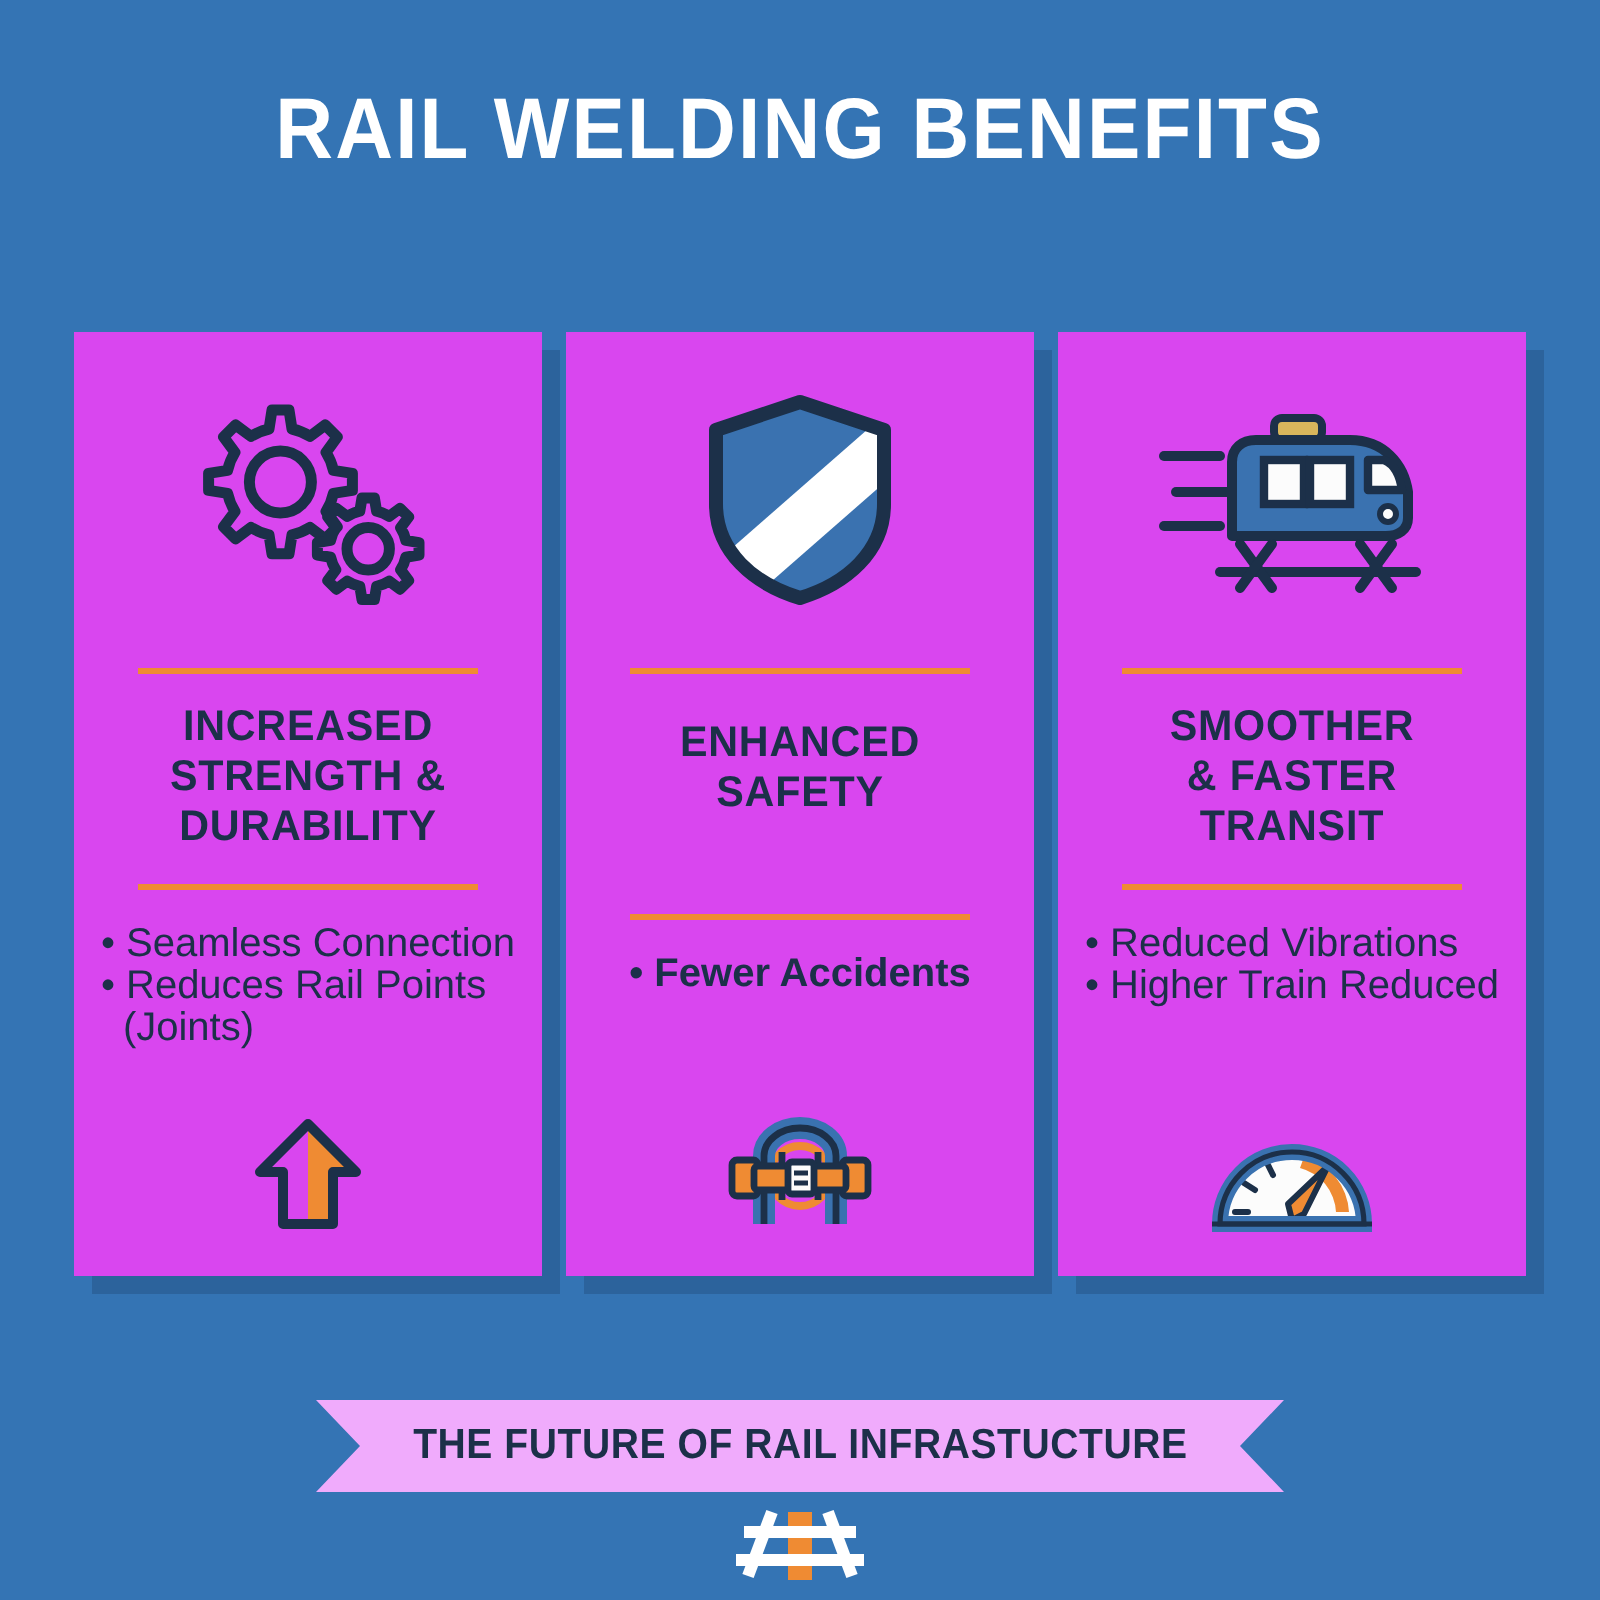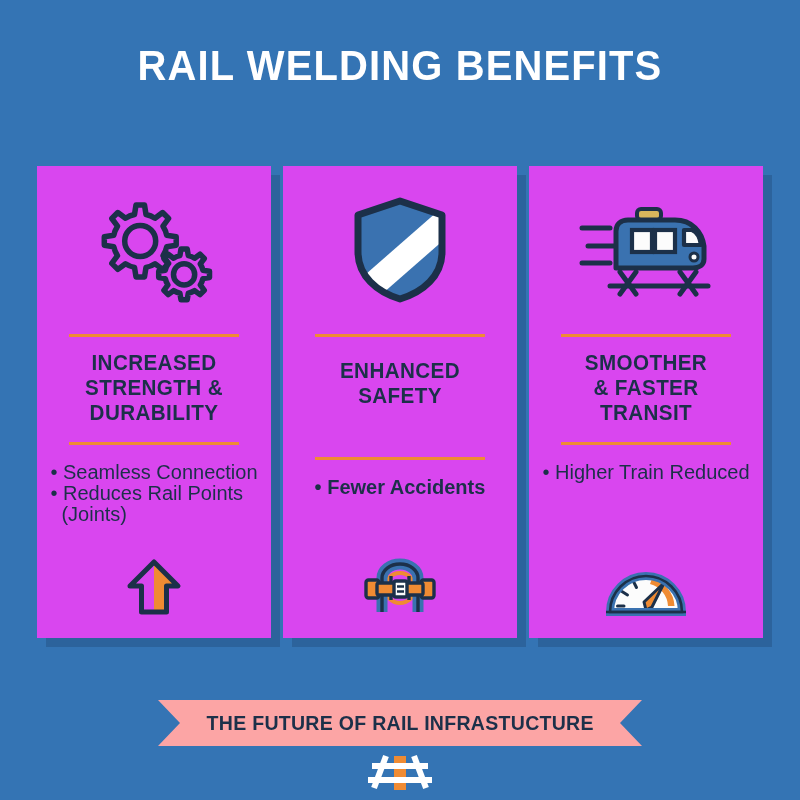--- a/index.html
+++ b/index.html
@@ -121,21 +121,21 @@
     justify-content: center;
     height: 64px;
   }
 
   .ribbon-clip {
     position: absolute;
     left: 158px;
     top: 700px;
     width: 484px;
     height: 46px;
-    background: #fca5a5;
+    background: #f0abfc;
     clip-path: polygon(0 0, 484px 0, 462px 23px, 484px 46px, 0 46px, 22px 23px);
     display: flex;
     align-items: center;
     justify-content: center;
   }
 
   .ribbon-text {
     color: #1C3049;
     font-size: 21px;
     font-weight: bold;
@@ -277,20 +277,21 @@
     </div>
 
     <div class="divider"></div>
     <div class="card-title" style="white-space: pre-line;">SMOOTHER
 &amp; FASTER
 TRANSIT</div>
     <div class="divider"></div>
 
     <div class="bullets">
       <div class="bullets-inner">
+        <div class="bullet" style="white-space: pre-line;">• Reduced Vibrations</div>
         <div class="bullet" style="white-space: pre-line;">• Higher Train Reduced</div>
       </div>
     </div>
 
     <div class="card-icon-bottom">
       <svg width="80" height="50" viewBox="0 0 80 50">
         <path d="M4 46 A36 36 0 0 1 76 46 Z" fill="#FCFCFC"></path>
         <path d="M46 12.5 A30 30 0 0 1 68.5 40 L62 40 A24 24 0 0 0 44 18 Z" fill="#EF8B33"></path>
         <g stroke="#1C3049" stroke-width="3" stroke-linecap="round">
           <path d="M11.5 40 L18 40"></path>

